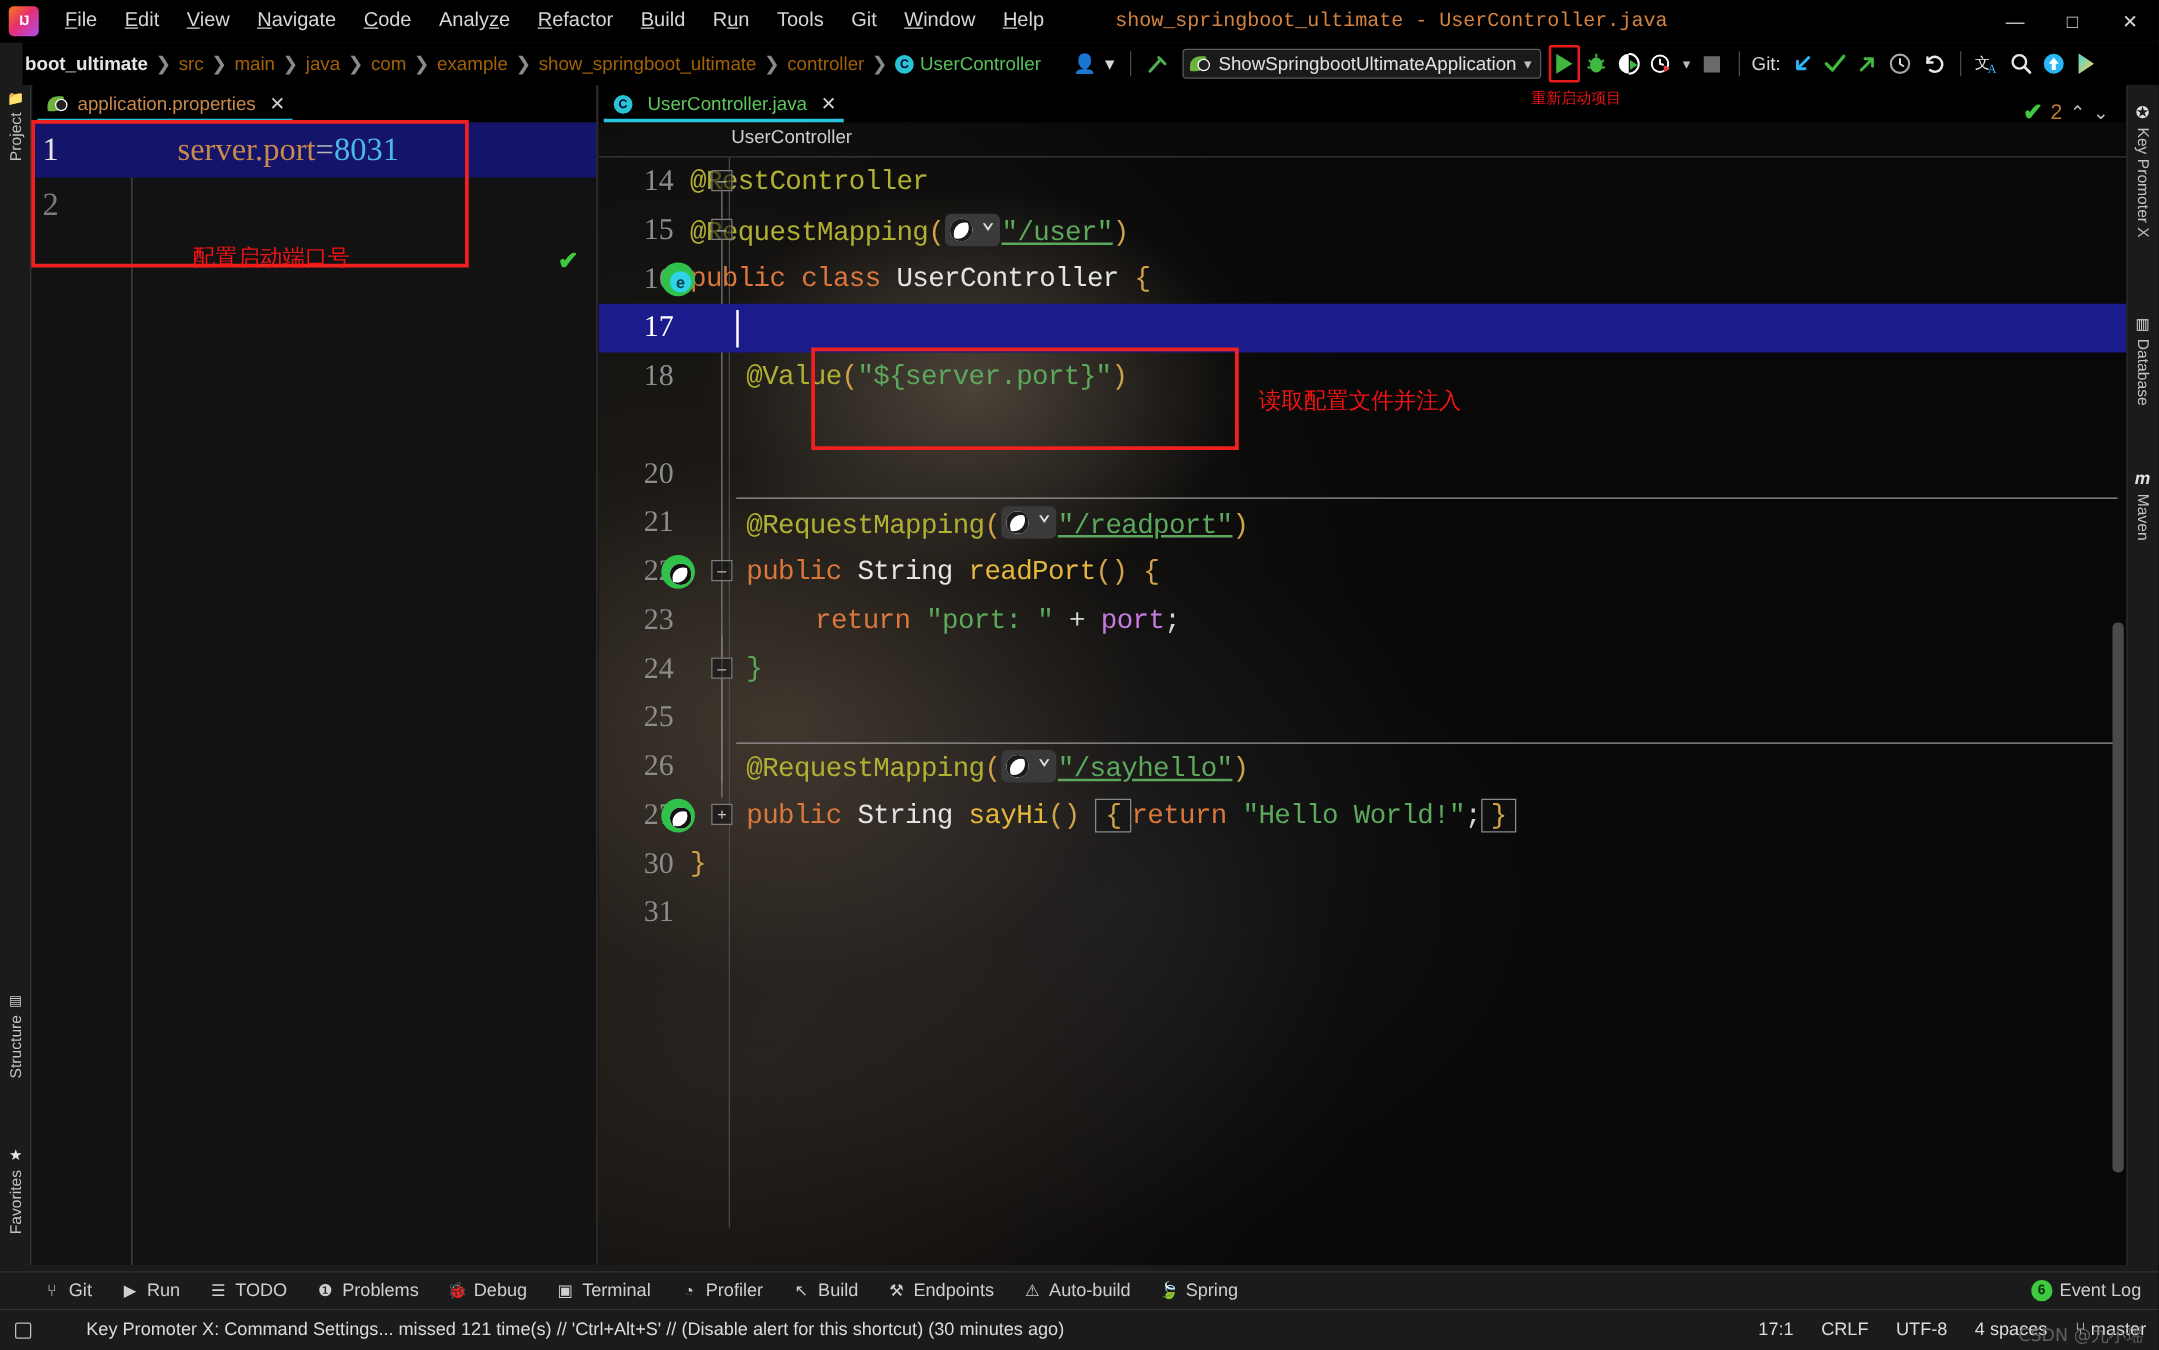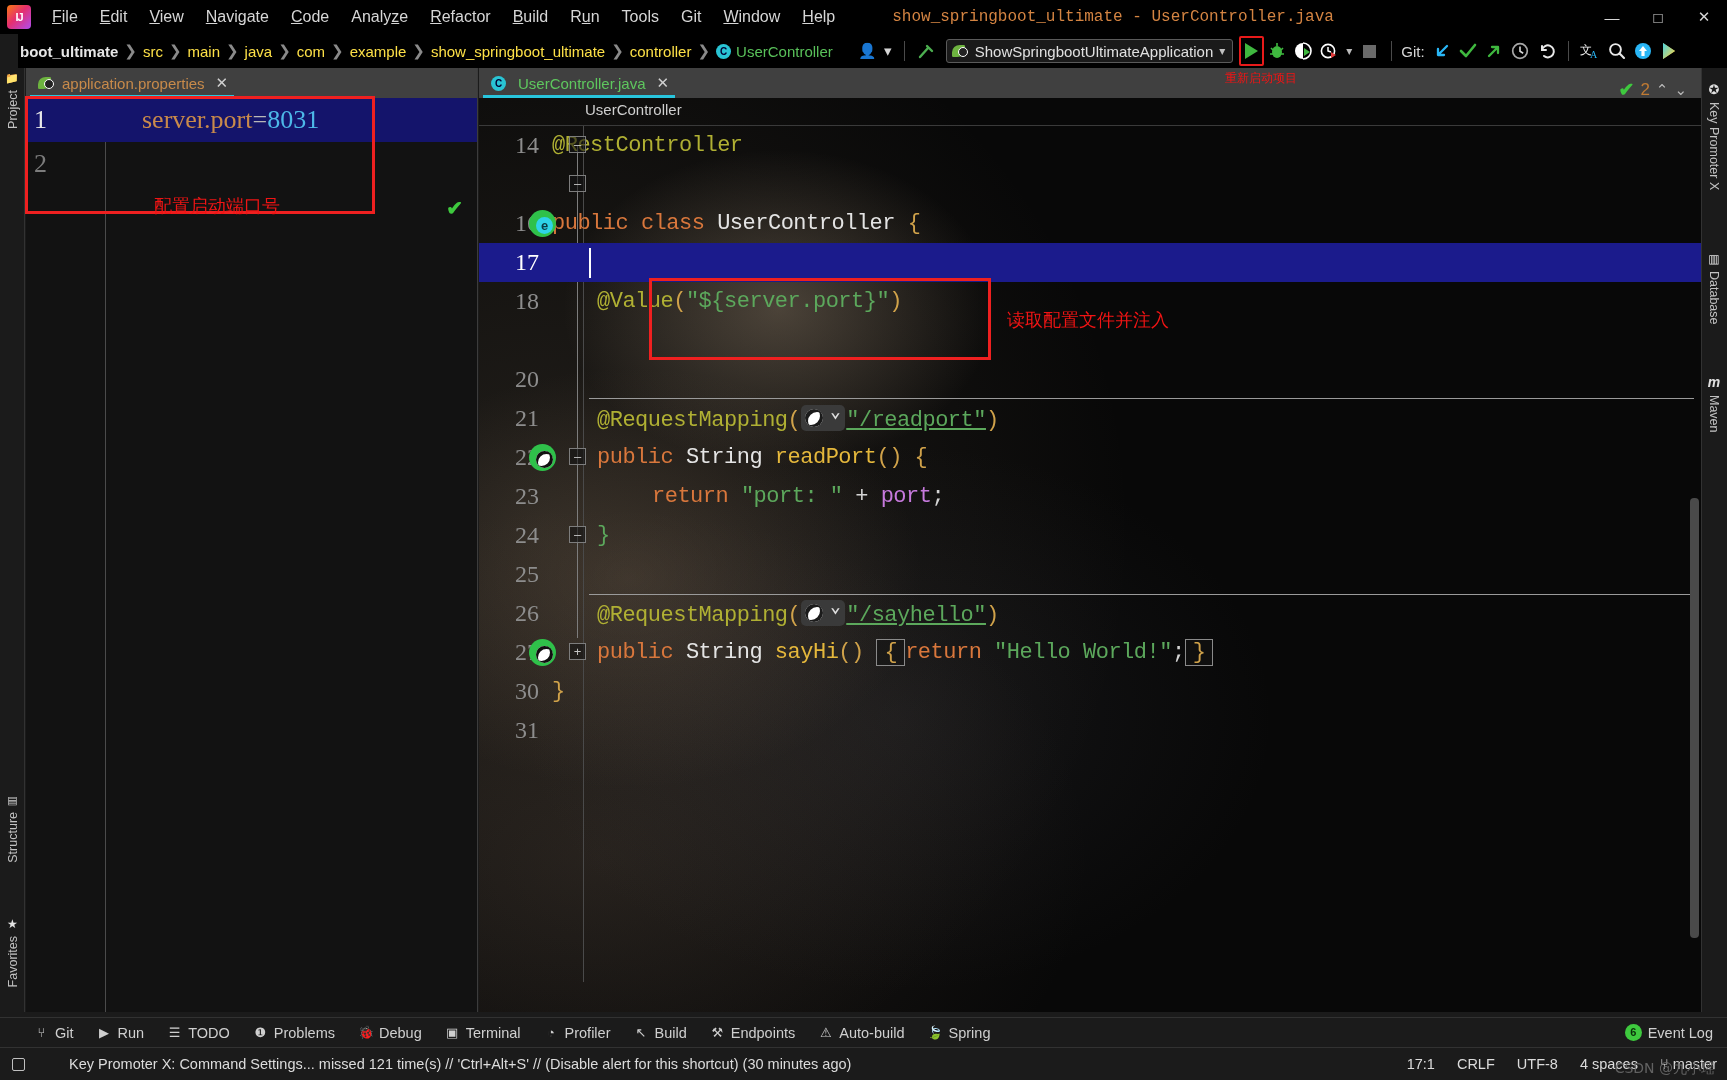--- a/index.html
+++ b/index.html
@@ -40,21 +40,21 @@
   .win-btn {
     width:46px; height:34px; color:#d6d6d6; font-size:15px;
     display:flex; align-items:center; justify-content:center;
   }
 
   
   .navbar {
     position:absolute; left:0; top:34px; width:1727px; height:34px;
     background:#000; display:flex; align-items:center; padding-left:2px;margin-left:18px;
   }
-  .crumb { color:#fde047; font-size:15px; white-space:nowrap; }
+  .crumb { color:#a16207; font-size:15px; white-space:nowrap; }
   .crumb.bold { font-weight:bold; color:#e6e6e6; }
   .crumb.green { color:#59c15a; }
   .crumb-sep { color:#8a8a8a; font-size:15px; margin:0 6px; }
   .cls-badge {
     display:inline-block; width:15px; height:15px; border-radius:50%;
     background:#29c4d4; color:#003; font-size:10px; font-weight:bold;
     text-align:center; line-height:15px; margin-right:5px; vertical-align:-2px;
   }
   .tb-sep { width:1px; height:20px; background:#4a4a4a; margin:0 9px; }
   .tb-icon {
@@ -108,21 +108,21 @@
     display:flex; flex-direction:column; align-items:center; gap:5px;
     color:#c2c2c2; font-size:12.5px; padding:4px 0;
   }
   .vtext-r { writing-mode:vertical-rl; white-space:nowrap; }
 
   
   .left-pane {
     position:absolute; left:26px; top:68px; width:452px; height:944px;
     background:#121212; border-right:1px solid #3c3c3c;
   }
-  .tabstrip { height:30px; background:#404040; display:flex; align-items:flex-end; }
+  .tabstrip { height:30px; background:#000000; display:flex; align-items:flex-end; }
   .tab {
     height:30px; display:flex; align-items:center; gap:7px;
     padding:0 10px 0 12px; position:relative;
   }
   .tab .tname { font-size:15px; white-space:nowrap; }
   .tab.props .tname { color:#c88a4a; }
   .tab.java .tname { color:#5ec75e; }
   .tab .tclose { color:#d0d0d0; font-size:15px; margin-left:4px; }
   .tab-underline {
     position:absolute; left:4px; bottom:0; right:4px; height:3px; background:#28c5dd;
@@ -551,20 +551,24 @@
     <div class="fold-line" style="left:98px; top:440px; height:130px;"></div>
 
     <div class="sep-line" style="left:110px; top:330px; width:1105px;"></div>
     <div class="sep-line" style="left:110px; top:526px; width:1105px;"></div>
 
     <div class="cline" style="top:58px">
       <span class="lnum">14</span>
       <span class="code-text"><span class="k-anno">@RestController</span></span>
     </div>
 
+    <div class="cline" style="top:97px">
+      <span class="lnum">15</span>
+      <span class="code-text"><span class="k-anno">@RequestMapping</span><span class="k-paren">(</span><span class="globe"></span><span class="k-green-u">"/user"</span><span class="k-paren">)</span></span>
+    </div>
 
     <div class="cline" style="top:136px">
       <span class="lnum">16</span>
       <span class="code-text"><span class="k-kw">public</span> <span class="k-kw">class</span> <span class="k-cls">UserController</span> <span class="k-brace">{</span></span>
     </div>
 
     <div class="cline cur" style="top:175px">
       <span class="lnum">17</span>
       <span class="code-text"></span>
     </div>

